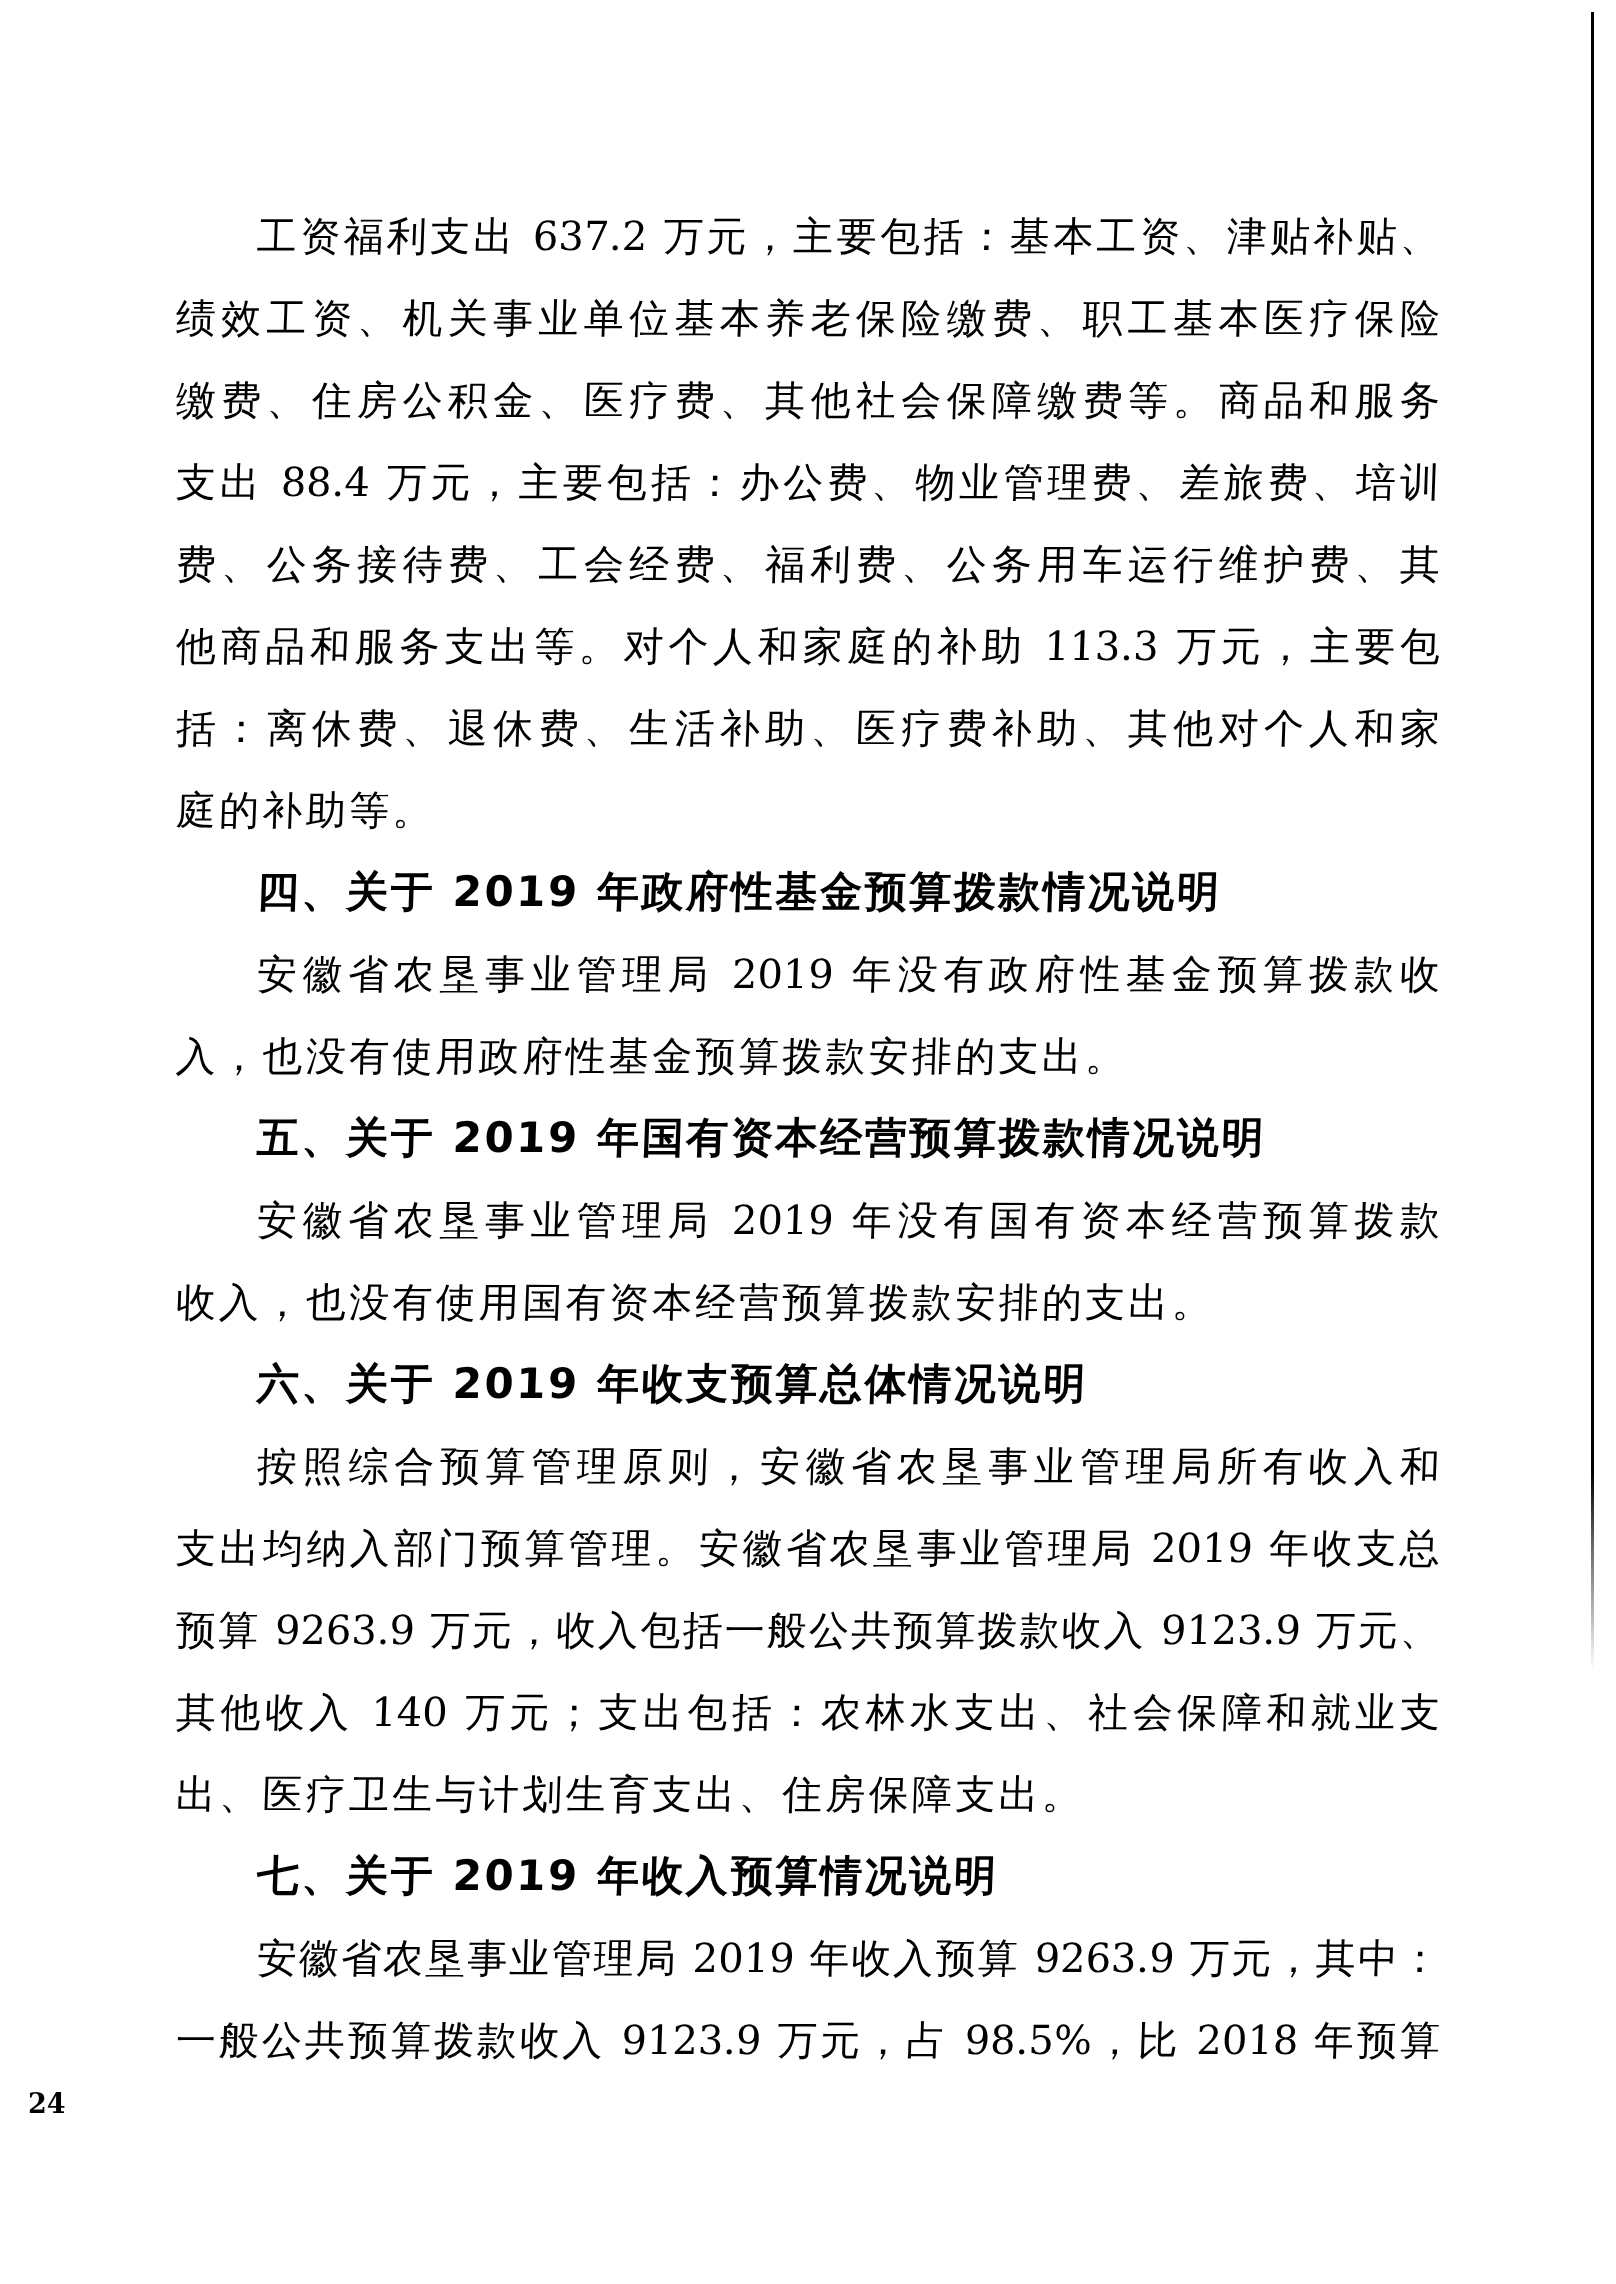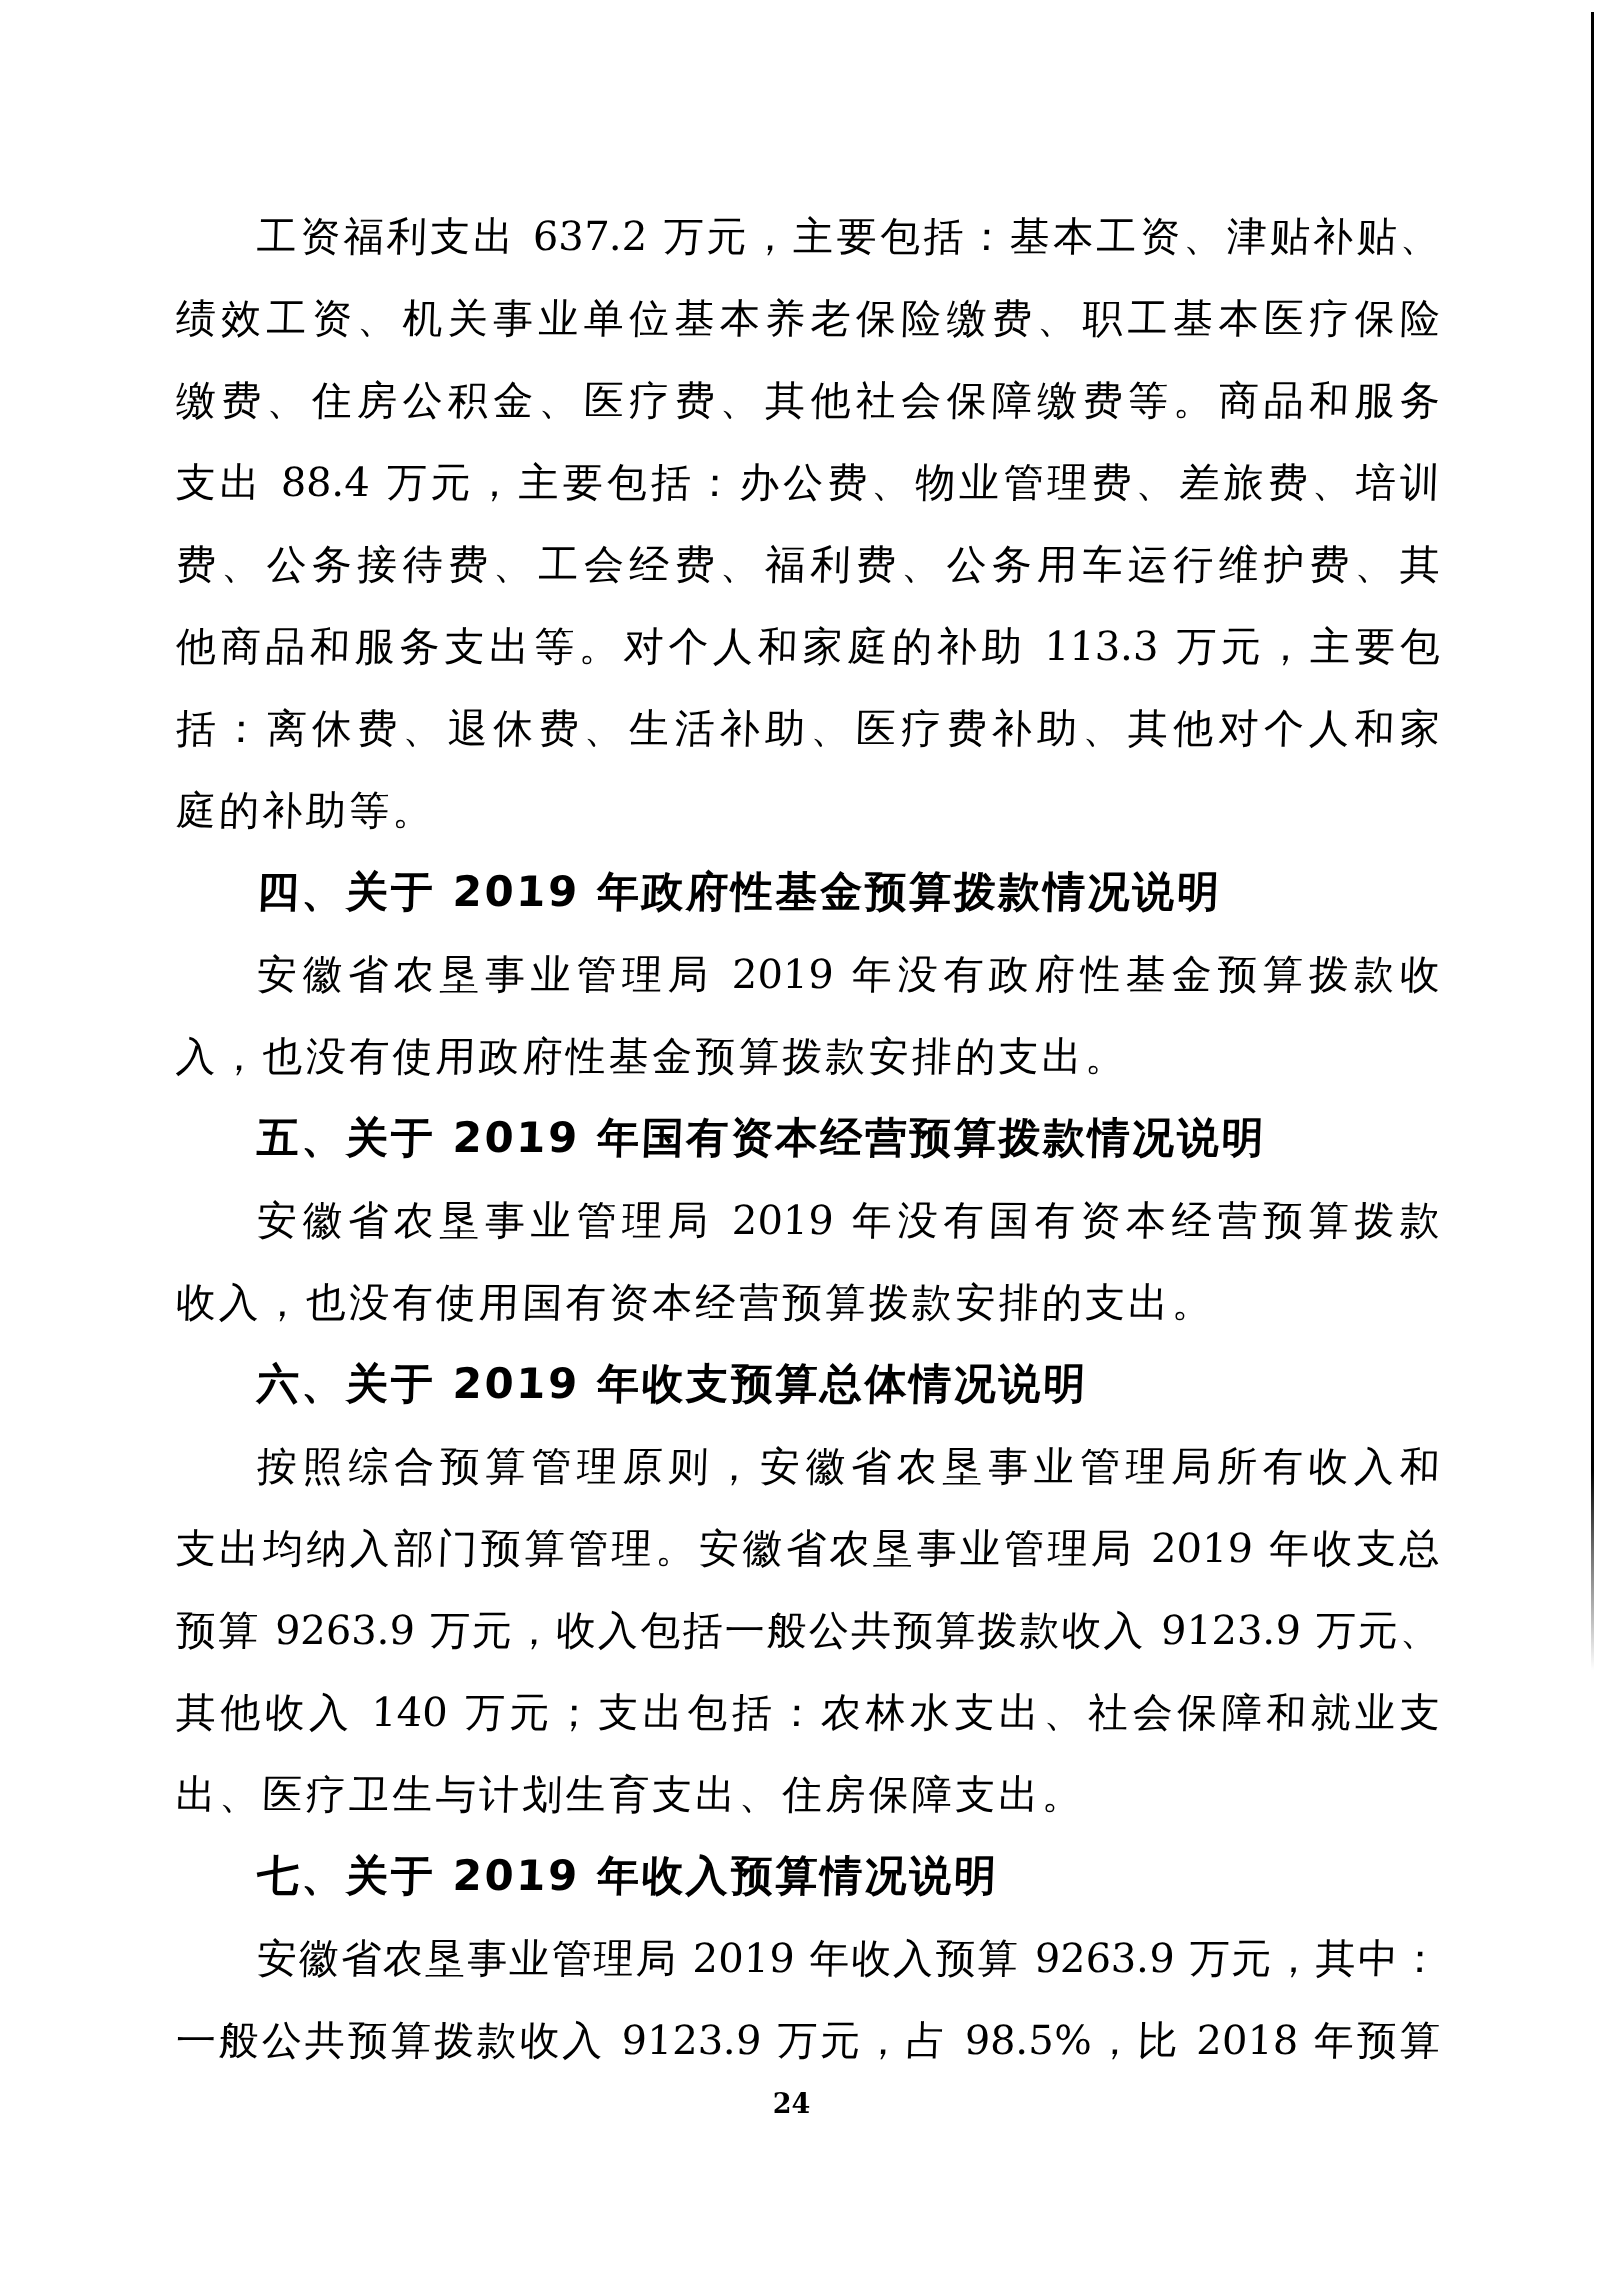--- a/index.html
+++ b/index.html
@@ -48,24 +48,24 @@
     font-family: "DejaVu Sans", sans-serif;
     font-weight: bold;
     font-size: 42px;
     letter-spacing: 2.6px;
   }
   .page-number {
     position: absolute;
     left: 0;
     top: 2088px;
     width: 1583px;
-    text-align: center;
     font-size: 27px;
     font-weight: bold;
     font-family: "DejaVu Serif", serif;
+    padding-left: 28px;
   }
   .scan-line {
     position: absolute;
     left: 1591px;
     top: 11.7px;
     width: 2.6px;
     height: 1658px;
     background: linear-gradient(to bottom,
       #000 0%, #000 88%,
       rgba(0,0,0,0.55) 93%,

